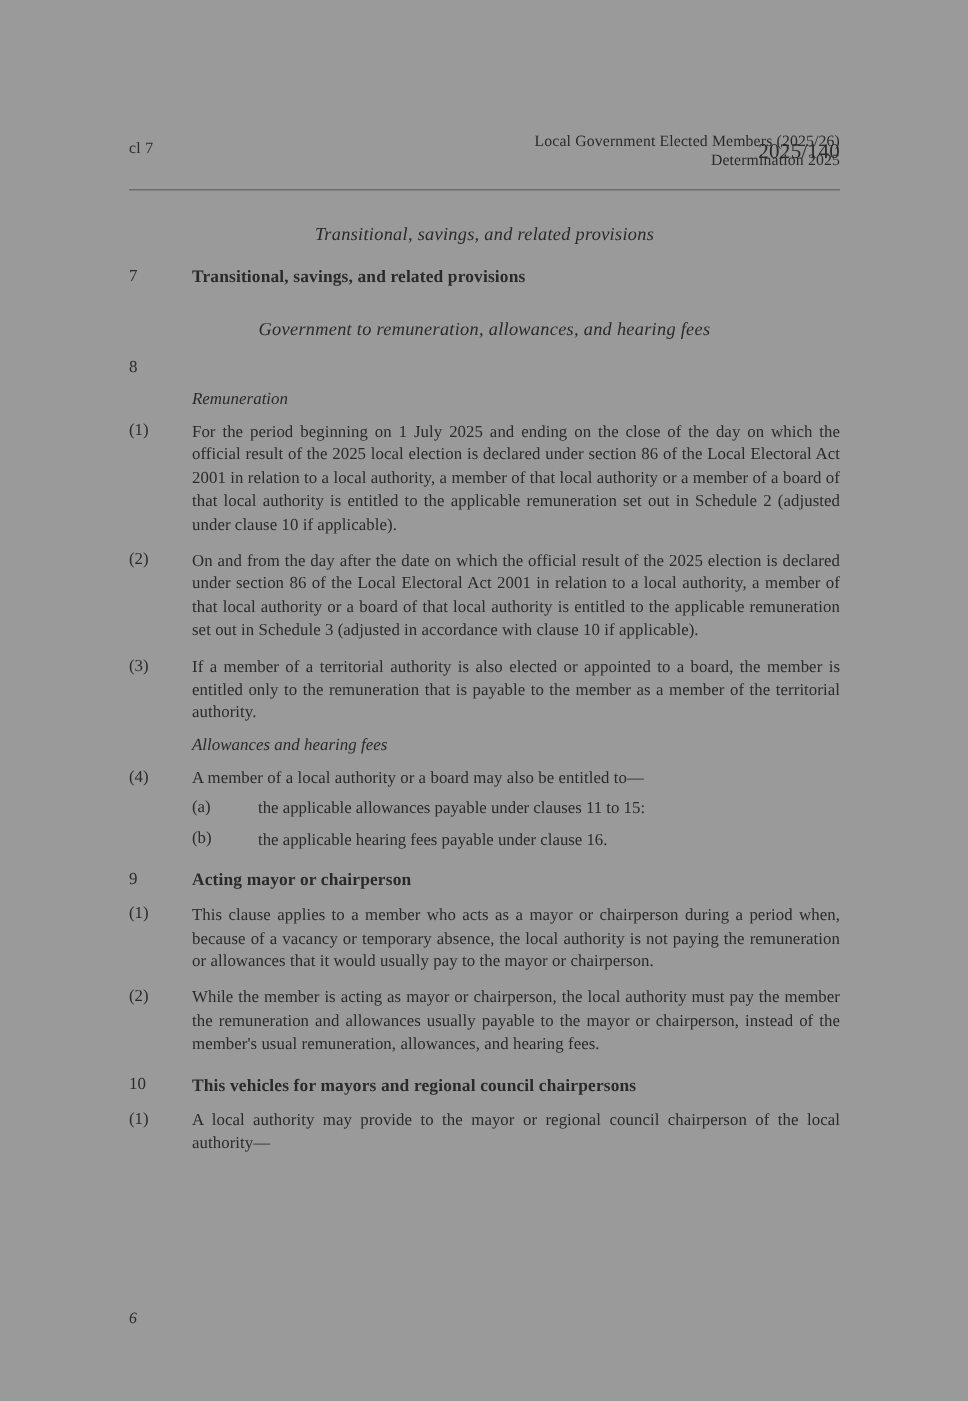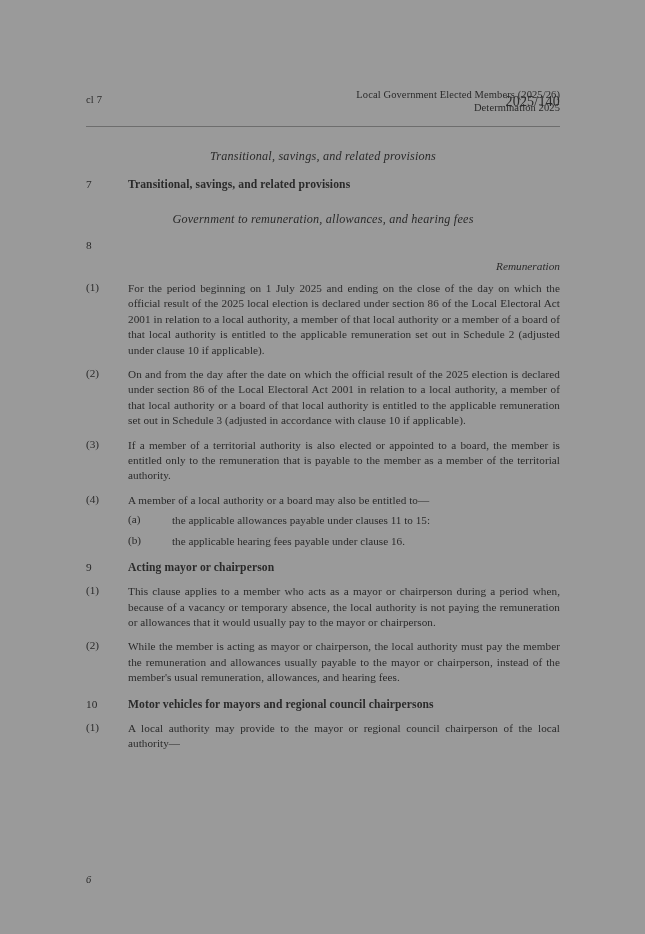--- a/index.html
+++ b/index.html
@@ -102,26 +102,25 @@
     font-size: 11.2px;
   }
   .body-text {
     margin-left: 42px;
     font-size: 11.2px;
     line-height: 15.4px;
     text-align: justify;
     letter-spacing: .05px;
   }
   .subpara-head {
-    margin-left: 54px;
+    margin-left: 42px;
     font-style: italic;
     font-size: 11.3px;
     margin-top: 7px;
     margin-bottom: 4px;
-    text-align: right;
   }
   .para {
     position: relative;
     margin-left: 42px;
     margin-top: 5px;
   }
   .para .plabel {
     position: absolute;
     left: 0;
     top: 0;
@@ -190,20 +189,21 @@
       <div class="block">
         <div class="subnum">(2)</div>
         <div class="body-text">On and from the day after the date on which the official result of the 2025 election is declared under section 86 of the Local Electoral Act 2001 in relation to a local authority, a member of that local authority or a board of that local authority is entitled to the applicable remuneration set out in Schedule 3 (adjusted in accordance with clause 10 if applicable).</div>
       </div>
 
       <div class="block">
         <div class="subnum">(3)</div>
         <div class="body-text">If a member of a territorial authority is also elected or appointed to a board, the member is entitled only to the remuneration that is payable to the member as a member of the territorial authority.</div>
       </div>
 
+      <div class="subpara-head">Allowances and hearing fees</div>
 
       <div class="block">
         <div class="subnum">(4)</div>
         <div class="body-text">A member of a local authority or a board may also be entitled to—</div>
         <div class="para">
           <div class="plabel">(a)</div>
           <div class="ptext">the applicable allowances payable under clauses 11 to 15:</div>
         </div>
         <div class="para">
           <div class="plabel">(b)</div>
@@ -223,21 +223,21 @@
       </div>
       <div class="block">
         <div class="subnum">(2)</div>
         <div class="body-text">While the member is acting as mayor or chairperson, the local authority must pay the member the remuneration and allowances usually payable to the mayor or chairperson, instead of the member's usual remuneration, allowances, and hearing fees.</div>
       </div>
     </div>
 
     <div class="clause">
       <div class="clause-head">
         <div class="num">10</div>
-        <div class="heading-text">Motor vehicles for mayors and regional council chairpersons</div>
+        <div class="heading-text">This vehicles for mayors and regional council chairpersons</div>
       </div>
       <div class="block">
         <div class="subnum">(1)</div>
         <div class="body-text">A local authority may provide to the mayor or regional council chairperson of the local authority—</div>
       </div>
     </div>
 
   </div>
 
   <div class="footer-page">6</div>

